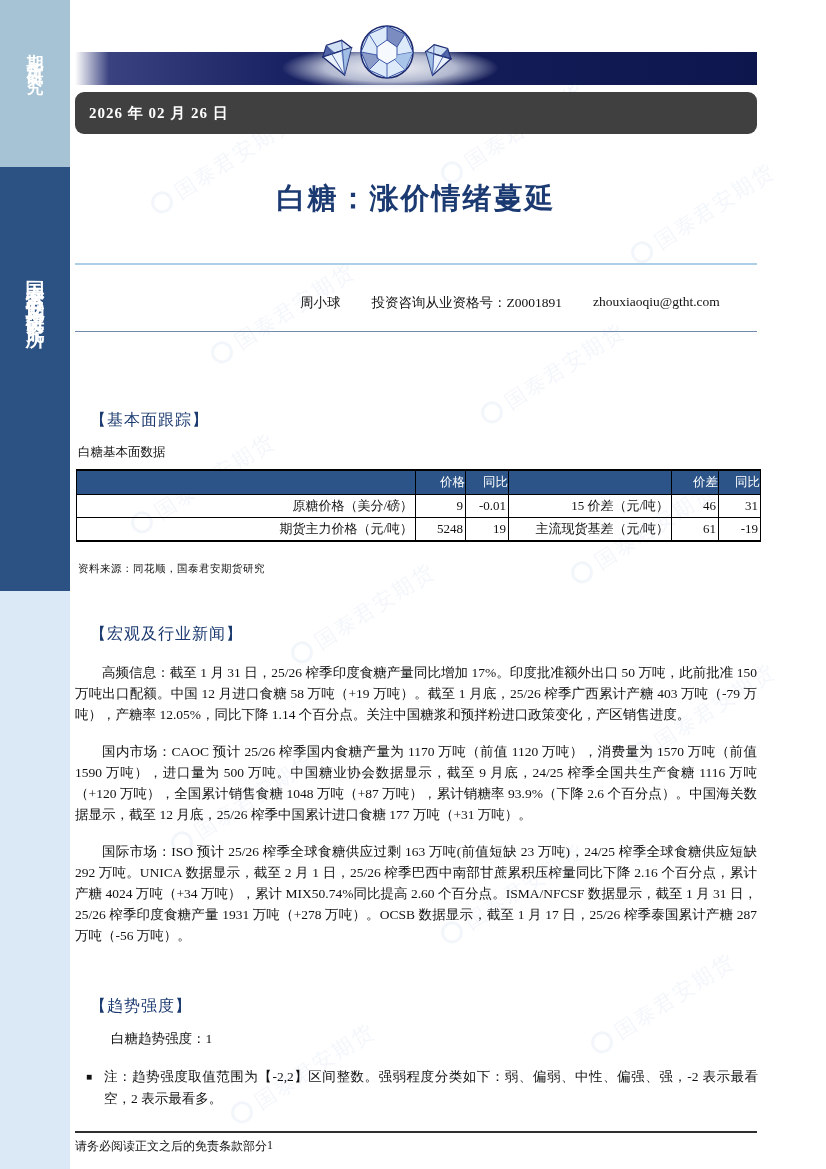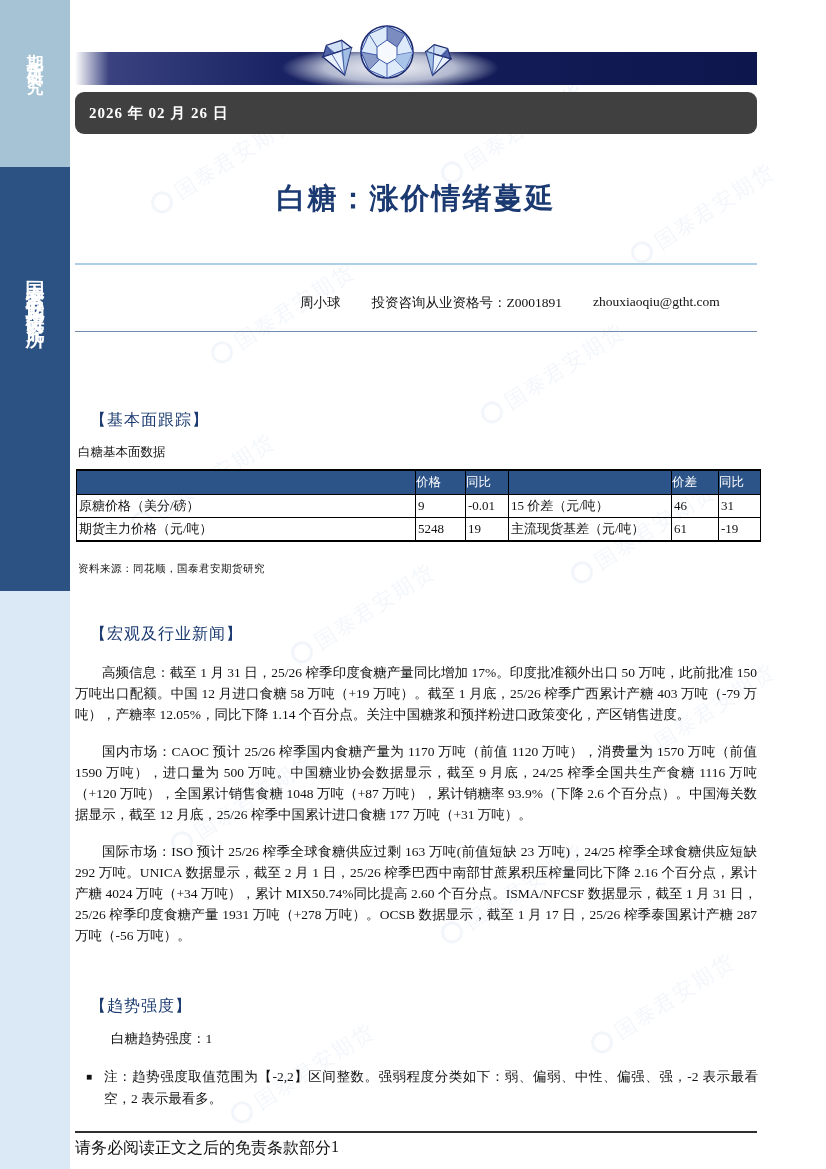--- a/index.html
+++ b/index.html
@@ -44,39 +44,39 @@
 
   
   .sec-h{position:absolute;left:74px;margin:16px;font-size:16px;font-weight:normal;color:#1b3a70;letter-spacing:1px;}
   .h-fund{top:394px;}
   .h-news{top:608px;}
   .h-trend{top:980px;}
 
   
   .caption{position:absolute;left:78px;top:444px;font-size:12.5px;}
   table.fund{position:absolute;left:76px;top:469px;width:684px;border-collapse:collapse;table-layout:fixed;
-             font-size:13px;text-align:left;border-top:2.5px solid #000;border-bottom:2.5px solid #000;}
+             font-size:13px;text-align:right;border-top:2.5px solid #000;border-bottom:2.5px solid #000;}
   table.fund th{background:#2c5488;color:#fff;font-weight:normal;font-size:12.5px;height:23px;
                 border:1px solid #000;padding:0;}
   table.fund td{height:22px;border:1px solid #000;padding:0 2px;}
   .source{position:absolute;left:78px;top:562px;font-size:10.5px;letter-spacing:.5px;}
 
   
   .paras{position:absolute;left:75px;top:646px;width:682px;}
   .paras p{margin:16px 0 9px 0;font-size:13.5px;line-height:21px;text-align:justify;text-indent:2em;}
 
   
   .strength{position:absolute;left:111px;top:1030px;font-size:13.5px;}
   .note{position:absolute;left:86px;top:1066px;width:672px;display:flex;font-size:13.5px;line-height:22px;}
   .note .bullet{width:18px;font-size:10px;line-height:22px;flex:none;}
   .note .txt{flex:1;text-align:justify;}
 
   
   .foot-line{position:absolute;left:75px;top:1131px;width:682px;height:2px;background:#2f2f2f;}
-  .footer{position:absolute;left:75px;top:1138px;width:682px;display:flex;font-size:16px;}
+  .footer{position:absolute;left:75px;top:1138px;width:682px;display:flex;font-size:12px;}
 </style>
 </head>
 <body>
 
 <div class="page">
 
   <div>
     <span class="wm" style="left:140px;top:150px">国泰君安期货</span>
     <span class="wm" style="left:430px;top:120px">国泰君安期货</span>
     <span class="wm" style="left:620px;top:200px">国泰君安期货</span>

